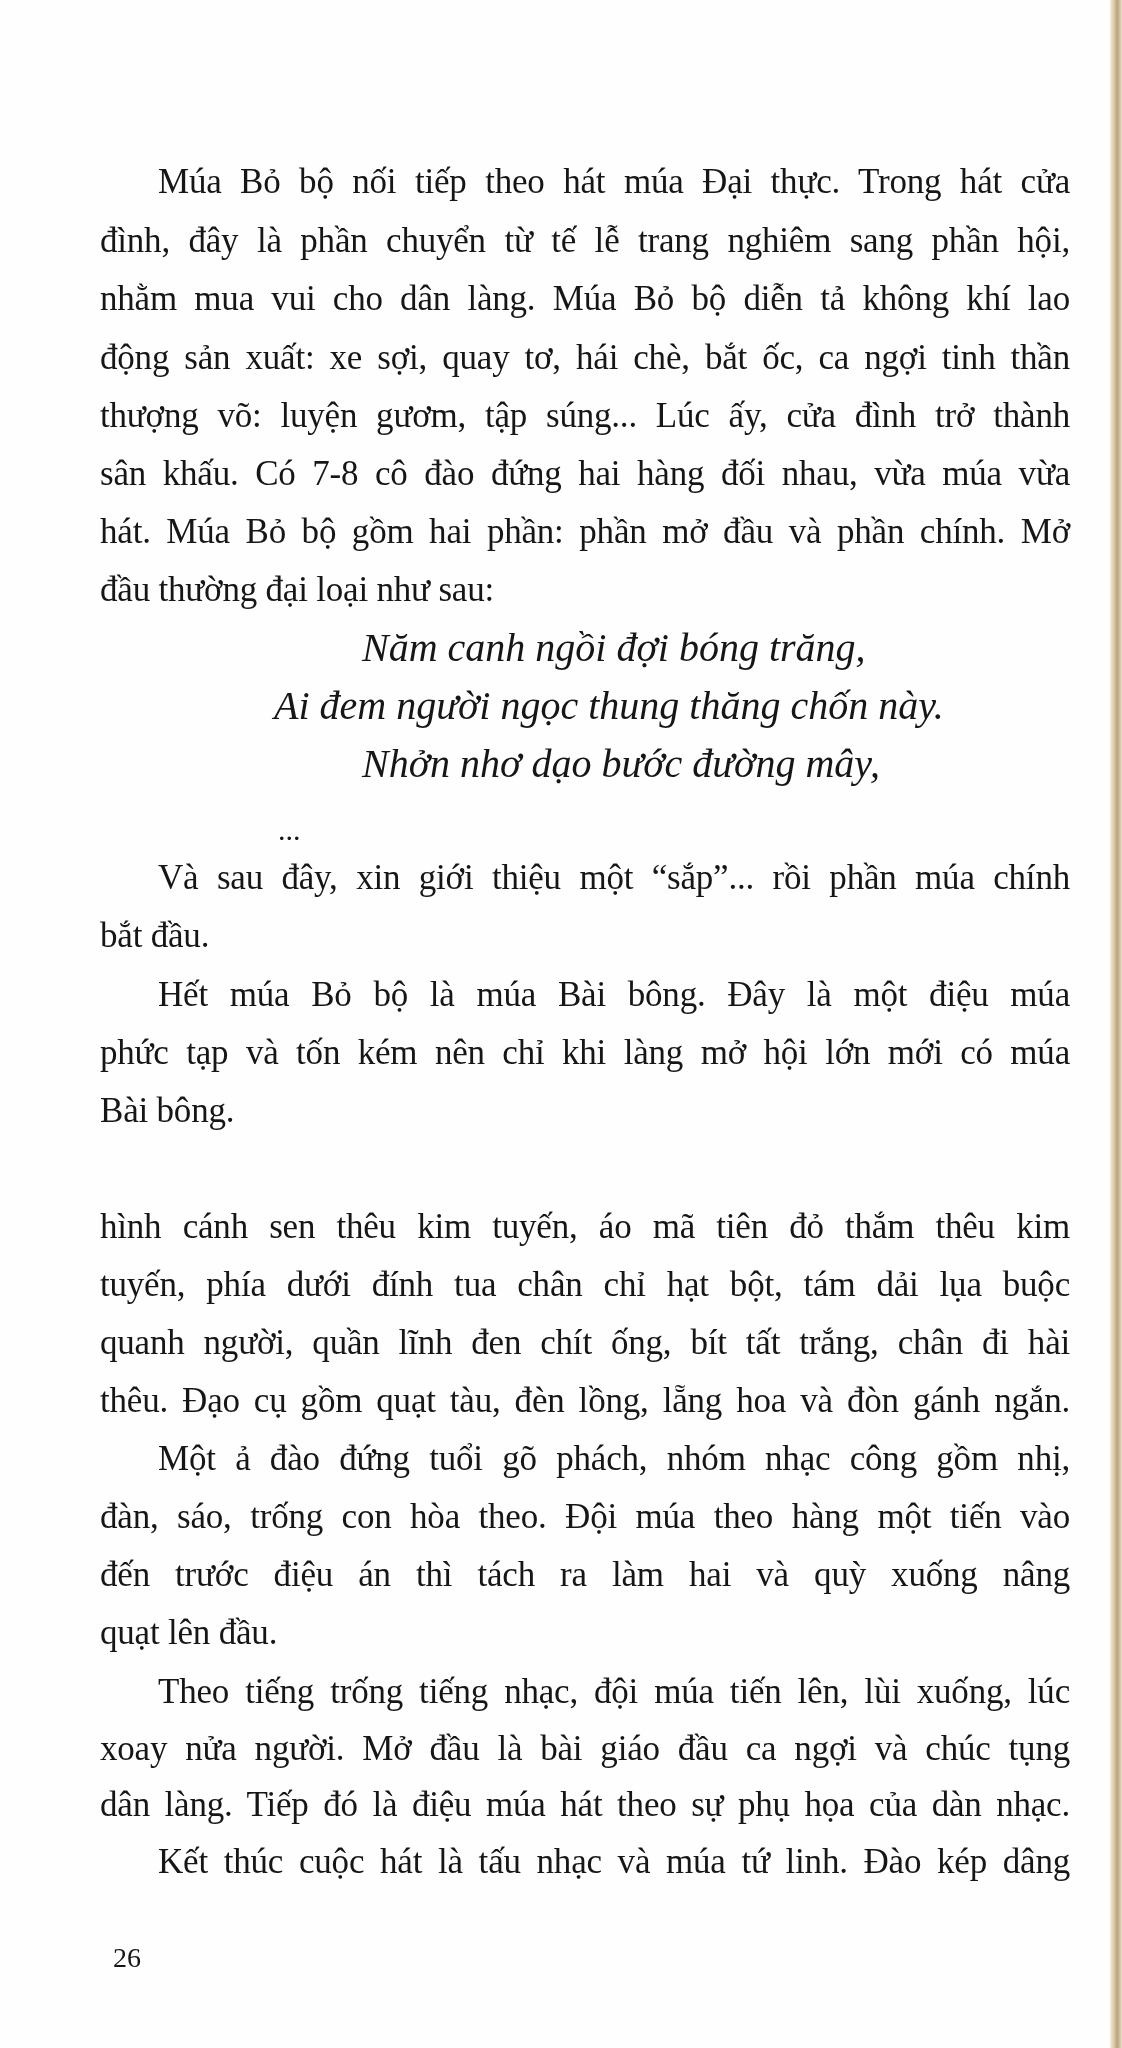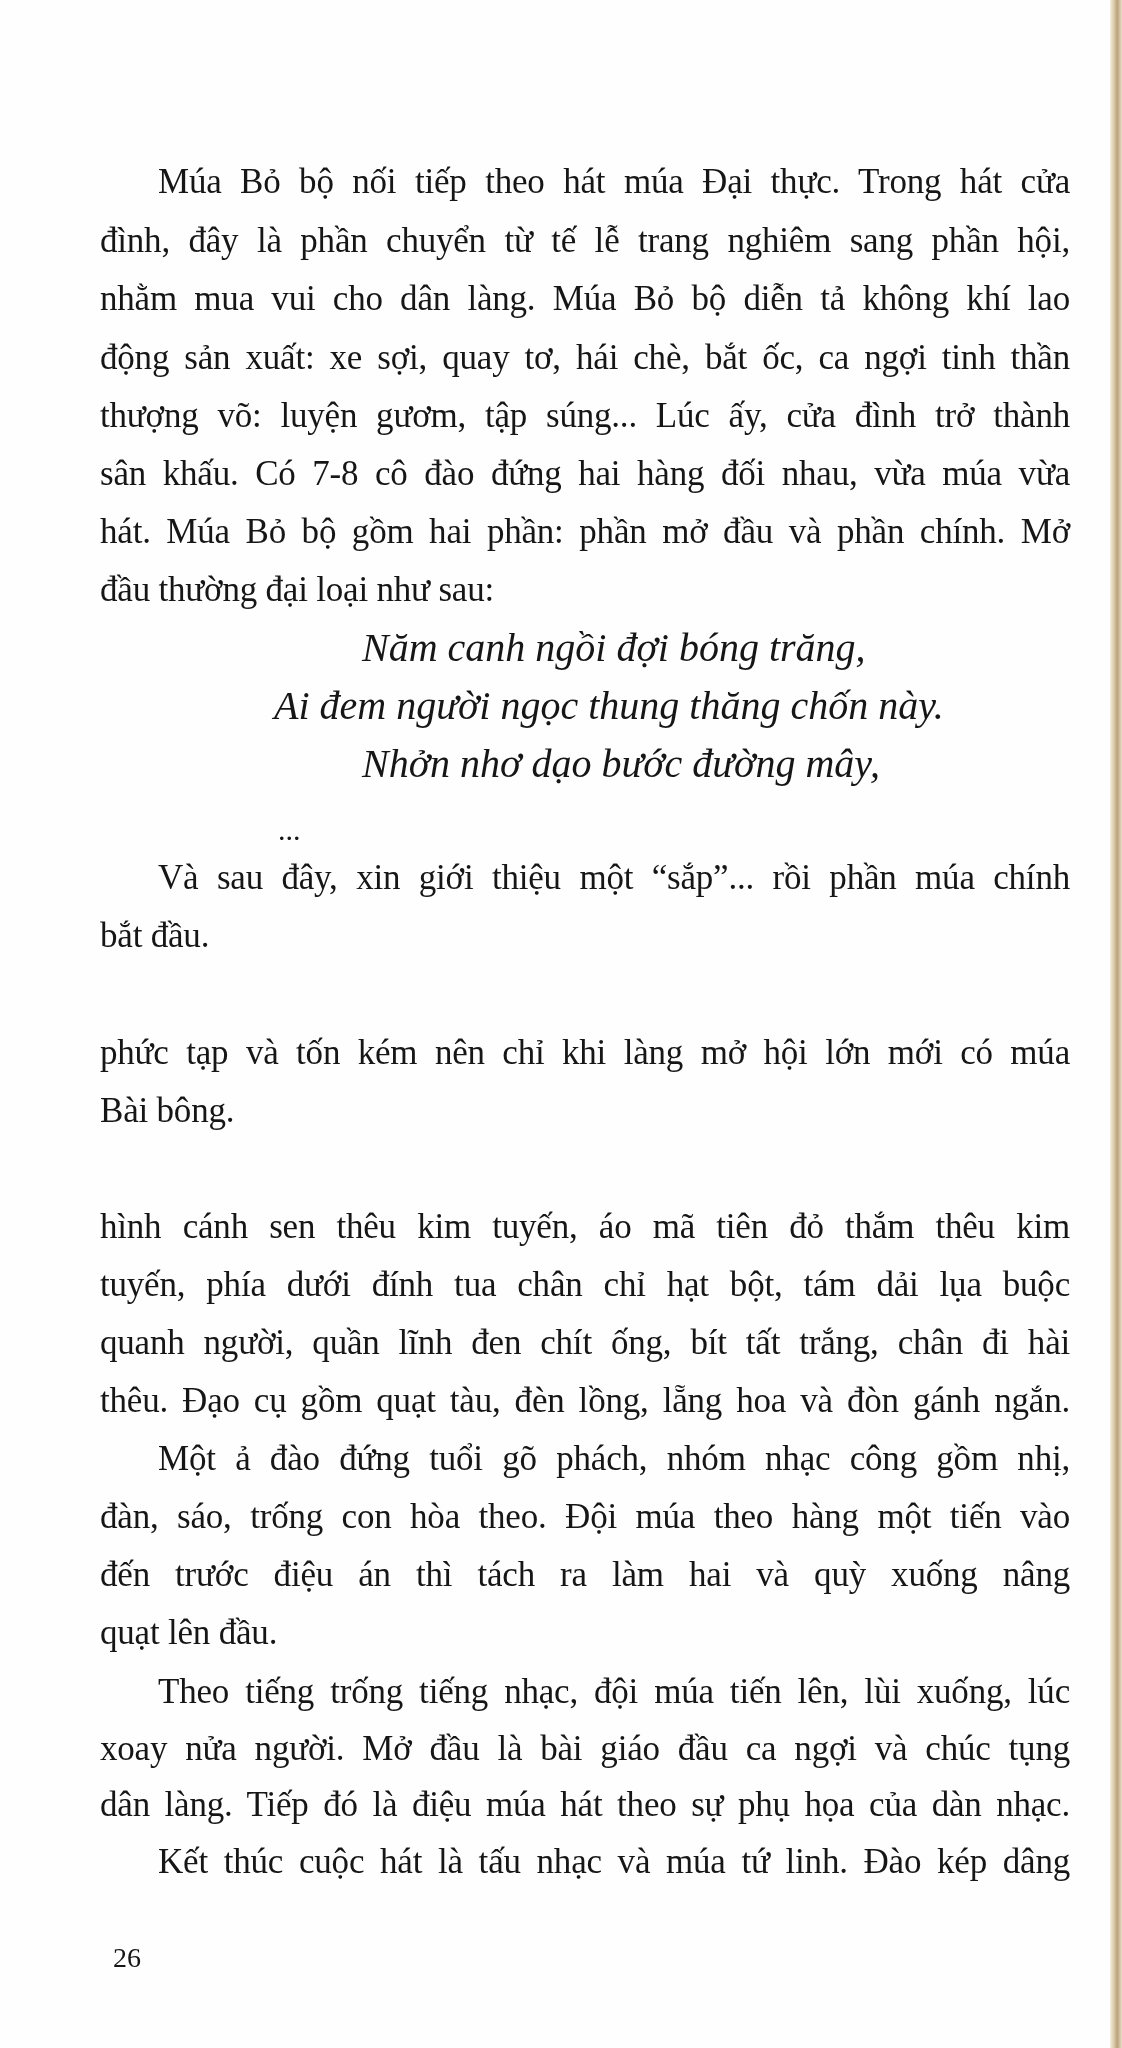--- a/index.html
+++ b/index.html
@@ -82,20 +82,21 @@
   <div class="line" style="top:568px">đầu thường đại loại như sau:</div>
 
   <div class="verse" style="top:626px; left:362px">Năm canh ngồi đợi bóng trăng,</div>
   <div class="verse" style="top:684px; left:274px">Ai đem người ngọc thung thăng chốn này.</div>
   <div class="verse" style="top:742px; left:362px">Nhởn nhơ dạo bước đường mây,</div>
   <div class="ellipsis" style="top:815px">...</div>
 
   <div class="line justify indent" style="top:856px">Và sau đây, xin giới thiệu một “sắp”... rồi phần múa chính</div>
   <div class="line" style="top:914px">bắt đầu.</div>
 
+  <div class="line justify indent" style="top:973px">Hết múa Bỏ bộ là múa Bài bông. Đây là một điệu múa</div>
   <div class="line justify" style="top:1031px">phức tạp và tốn kém nên chỉ khi làng mở hội lớn mới có múa</div>
   <div class="line" style="top:1089px">Bài bông.</div>
 
   <div class="line justify" style="top:1205px">hình cánh sen thêu kim tuyến, áo mã tiên đỏ thắm thêu kim</div>
   <div class="line justify" style="top:1263px">tuyến, phía dưới đính tua chân chỉ hạt bột, tám dải lụa buộc</div>
   <div class="line justify" style="top:1379px">thêu. Đạo cụ gồm quạt tàu, đèn lồng, lẵng hoa và đòn gánh ngắn.</div>
   <div class="line justify" style="top:1321px">quanh người, quần lĩnh đen chít ống, bít tất trắng, chân đi hài</div>
 
   <div class="line justify indent" style="top:1437px">Một ả đào đứng tuổi gõ phách, nhóm nhạc công gồm nhị,</div>
   <div class="line justify" style="top:1495px">đàn, sáo, trống con hòa theo. Đội múa theo hàng một tiến vào</div>

